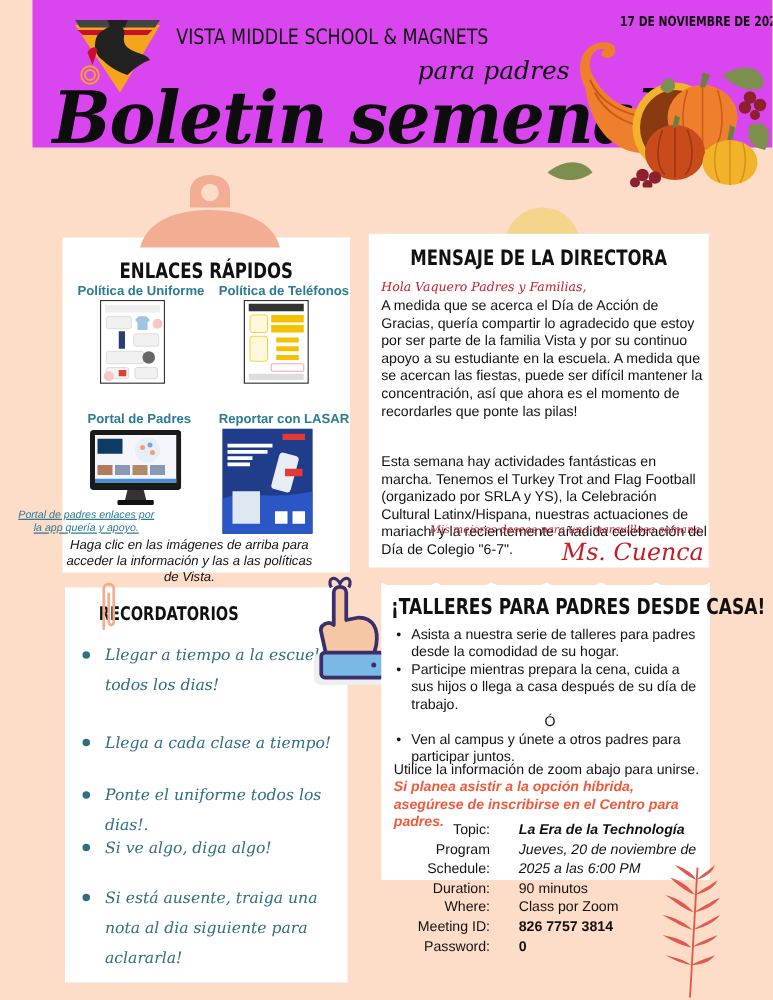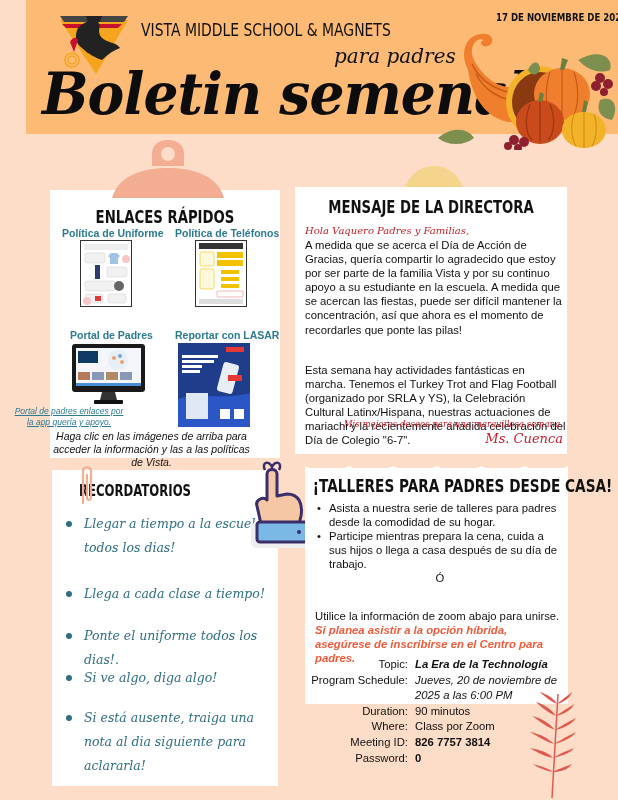--- a/index.html
+++ b/index.html
@@ -1,20 +1,20 @@
 <!DOCTYPE html>
 <html><head>
 <meta charset="utf-8">
 <style>
   * { box-sizing: border-box; margin: 0; padding: 0; }
   html, body { width: 618px; height: 800px; overflow: hidden; }
   body { background: #fddcc8; font-family: "Liberation Sans", sans-serif; color: #111; position: relative; }
 
   
-  .header { position: absolute; left: 26px; top: 0; width: 592px; height: 134px; background: #fdba74; }
+  .header { position: absolute; left: 26px; top: 0; width: 592px; height: 118px; background: #d946ef; }
   .logo { position: absolute; left: 32px; top: 14px; width: 72px; height: 62px; }
   .school-name { position: absolute; left: 115px; top: 20px; font-family: "DejaVu Sans", sans-serif; font-size: 17px; font-weight: normal; letter-spacing: 0px; transform: scaleX(0.82); transform-origin: left center; color: #111; white-space: nowrap; }
   .date { position: absolute; left: 470px; top: 11px; font-family: "DejaVu Sans", sans-serif; font-weight: bold; font-size: 11px; transform: scaleX(0.78); transform-origin: left center; white-space: nowrap; color: #111; }
   .para-padres { position: absolute; left: 308px; top: 44px; font-family: "DejaVu Serif", serif; font-style: italic; font-size: 20px; color: #111; white-space: nowrap; text-align: right; }
   .main-title { position: absolute; left: 16px; top: 60px; font-family: "DejaVu Serif", serif; font-style: italic; font-weight: bold; font-size: 58px; color: #0d0d0d; white-space: nowrap; letter-spacing: -1px; transform: scaleX(0.95); transform-origin: left center; }
   .cornucopia { position: absolute; left: 428px; top: 30px; width: 190px; height: 120px; }
 
   
   .clip { position: absolute; left: 108px; top: 140px; width: 120px; height: 60px; }
 
@@ -31,21 +31,21 @@
   .enlaces-footer { position: absolute; left: 0; right: 0; top: 430px; text-align: center; font-style: italic; font-size: 10.5px; line-height: 13px; color: #111; }
 
   
   .mensaje { left: 295px; top: 187px; width: 272px; height: 267px; }
   .sun { position: absolute; left: 404px; top: 166px; width: 60px; height: 60px; border-radius: 50%; background: #f3d488; opacity: 0.95; }
   .mensaje .card-title { position: absolute; left: 0; right: 0; top: 10px; font-size: 17px; }
   .greeting { position: absolute; left: 10px; top: 38px; font-family: "DejaVu Serif", serif; font-style: italic; font-size: 10px; color: #c41e2a; white-space: nowrap; }
   .msg-body { position: absolute; left: 10px; top: 51px; width: 262px; font-size: 11.3px; line-height: 14.1px; color: #111; }
   .msg-body p + p { margin-top: 26px; }
   .closing { position: absolute; right: 4px; top: 232px; font-family: "DejaVu Serif", serif; font-style: italic; font-size: 8.6px; color: #c41e2a; white-space: nowrap; }
-  .signature { position: absolute; right: 4px; top: 244px; font-family: "DejaVu Serif", serif; font-style: italic; font-size: 13px; color: #c41e2a; white-space: nowrap; }
+  .signature { position: absolute; right: 4px; top: 244px; font-family: "DejaVu Serif", serif; font-style: italic; font-size: 19px; color: #c41e2a; white-space: nowrap; }
 
   
   .recordatorios { left: 52px; top: 470px; width: 226px; height: 316px; }
   .recordatorios .card-title { position: absolute; left: 0; right: 60px; top: 12px; font-size: 15px; }
   .paperclip { position: absolute; left: 77px; top: 463px; width: 20px; height: 44px; }
   .finger { position: absolute; left: 247px; top: 460px; width: 70px; height: 92px; }
   .reminder { position: absolute; left: 14px; width: 215px; font-family: "DejaVu Serif", serif; font-style: italic; font-size: 12.5px; color: #2f6f83; line-height: 24px; }
   .reminder .dot { position: absolute; left: 0; top: 9px; width: 6px; height: 6px; border-radius: 50%; background: #2f6f83; }
   .reminder .txt { display: block; padding-left: 18px; }
 
@@ -54,21 +54,21 @@
   .scallop { position: absolute; left: 305px; top: 460px; width: 263px; height: 14px; }
   .talleres .card-title { position: absolute; left: 0; top: 8px; font-size: 17.5px; transform-origin: left center; padding-left: 10px; text-align: left; }
   .bullets { position: absolute; left: 12px; top: 33px; width: 246px; font-size: 11.3px; line-height: 14px; color: #111; list-style: none; }
   .bullets li { position: relative; padding-left: 12px; }
   .bullets li::before { content: "•"; position: absolute; left: 0; top: 0; }
   .or { text-align: center; font-size: 11.3px; line-height: 14px; }
   .zoom-info { position: absolute; left: 10px; top: 141px; width: 250px; font-size: 11.3px; line-height: 14px; }
   .zoom-note { color: #f05a3a; font-weight: bold; font-style: italic; }
   .details { position: absolute; left: 0; top: 189px; width: 263px; font-size: 11.3px; line-height: 15.6px; }
   .drow { display: flex; }
-  .dlabel { width: 110px; text-align: right; padding-right: 7px; flex-shrink: 0; }
+  .dlabel { width: 110px; text-align: right; padding-right: 23px; flex-shrink: 0; }
   .dval { flex: 1; }
   .dval.bi { font-weight: bold; font-style: italic; }
   .dval.i { font-style: italic; }
   .dval.b { font-weight: bold; }
   .fern { position: absolute; left: 526px; top: 690px; width: 50px; height: 110px; }
 </style>
 </head>
 <body>
 
 <div class="header">
@@ -255,20 +255,21 @@
 
 <svg class="scallop" viewBox="0 0 263 14" preserveAspectRatio="none">
   <path d="M0,14 L0,6 Q22,18 44,6 Q66,18 88,6 Q110,18 132,6 Q154,18 176,6 Q198,18 220,6 Q242,18 263,6 L263,14 Z" fill="#ffffff"></path>
 </svg>
 <div class="card talleres">
   <div class="card-title">¡TALLERES PARA PADRES DESDE CASA!</div>
   <ul class="bullets">
     <li>Asista a nuestra serie de talleres para padres desde la comodidad de su hogar.</li>
     <li>Participe mientras prepara la cena, cuida a sus hijos o llega a casa después de su día de trabajo.</li>
     <div class="or">Ó</div>
+    <li>Ven al campus y únete a otros padres para participar juntos.</li>
   </ul>
   <div class="zoom-info">
     <div>Utilice la información de zoom abajo para unirse.</div>
     <div class="zoom-note">Si planea asistir a la opción híbrida, asegúrese de inscribirse en el Centro para padres.</div>
   </div>
   <div class="details">
     <div class="drow">
       <span class="dlabel">Topic:</span>
       <span class="dval bi">La Era de la Technología</span>
     </div>

